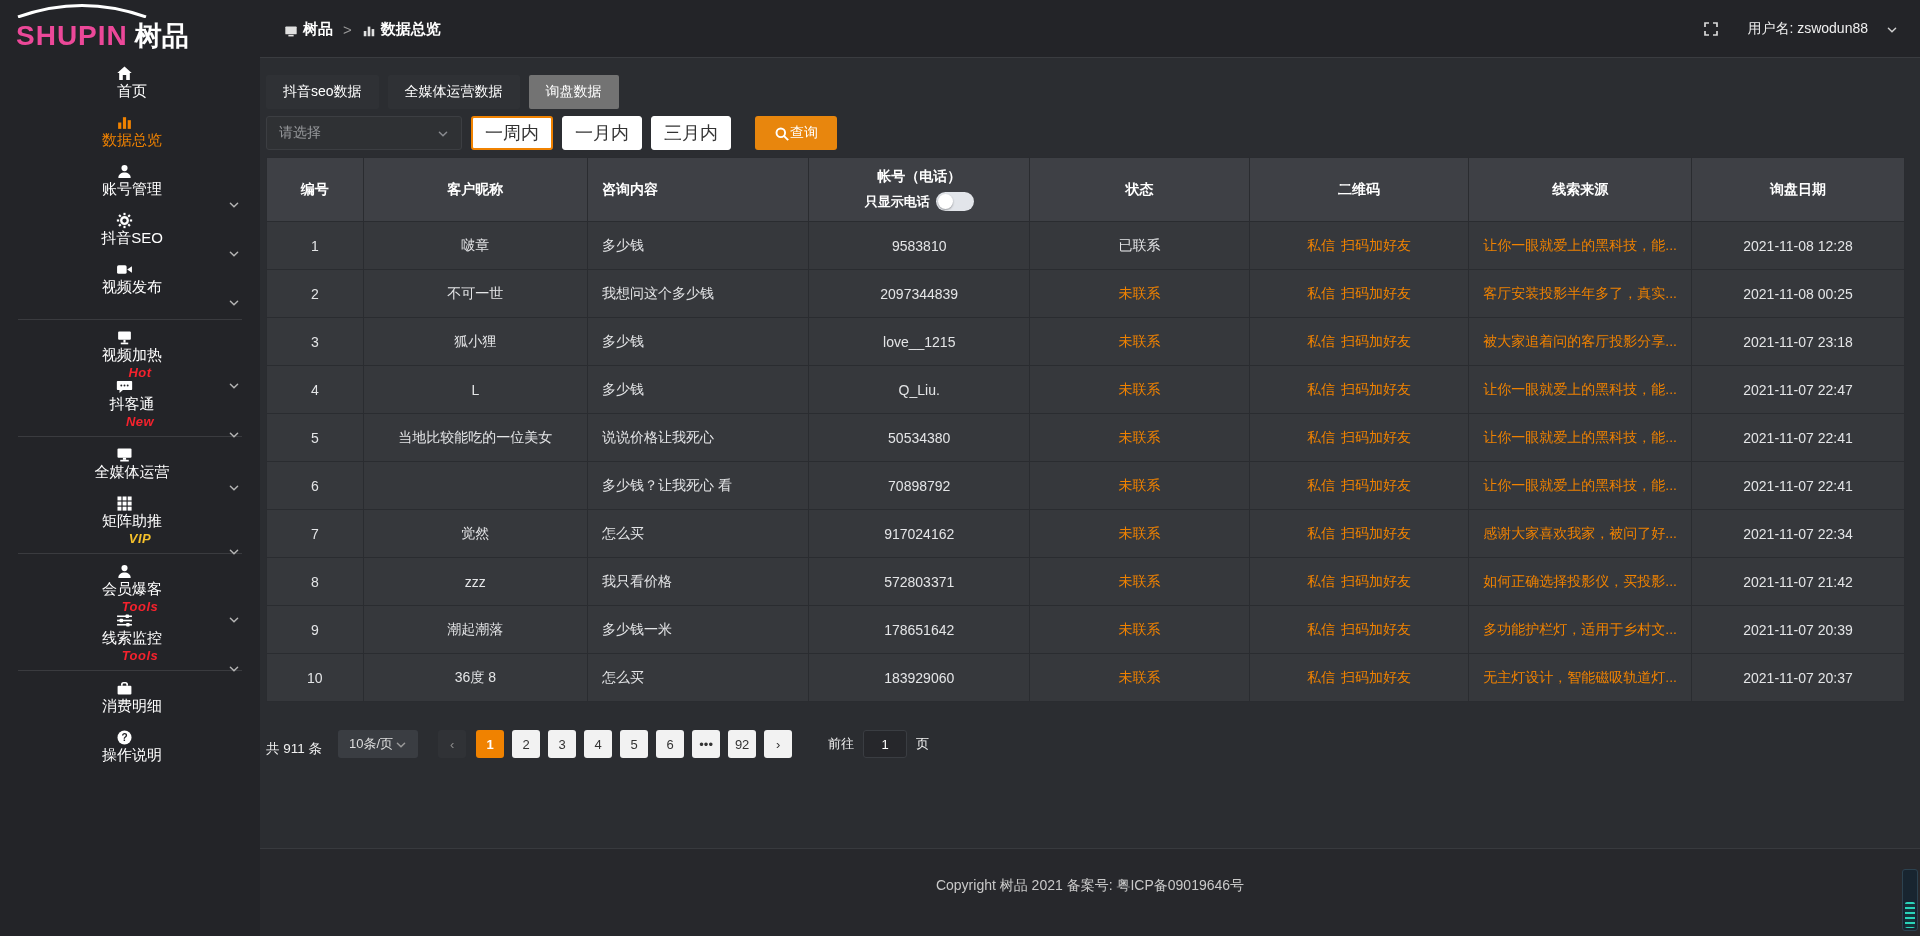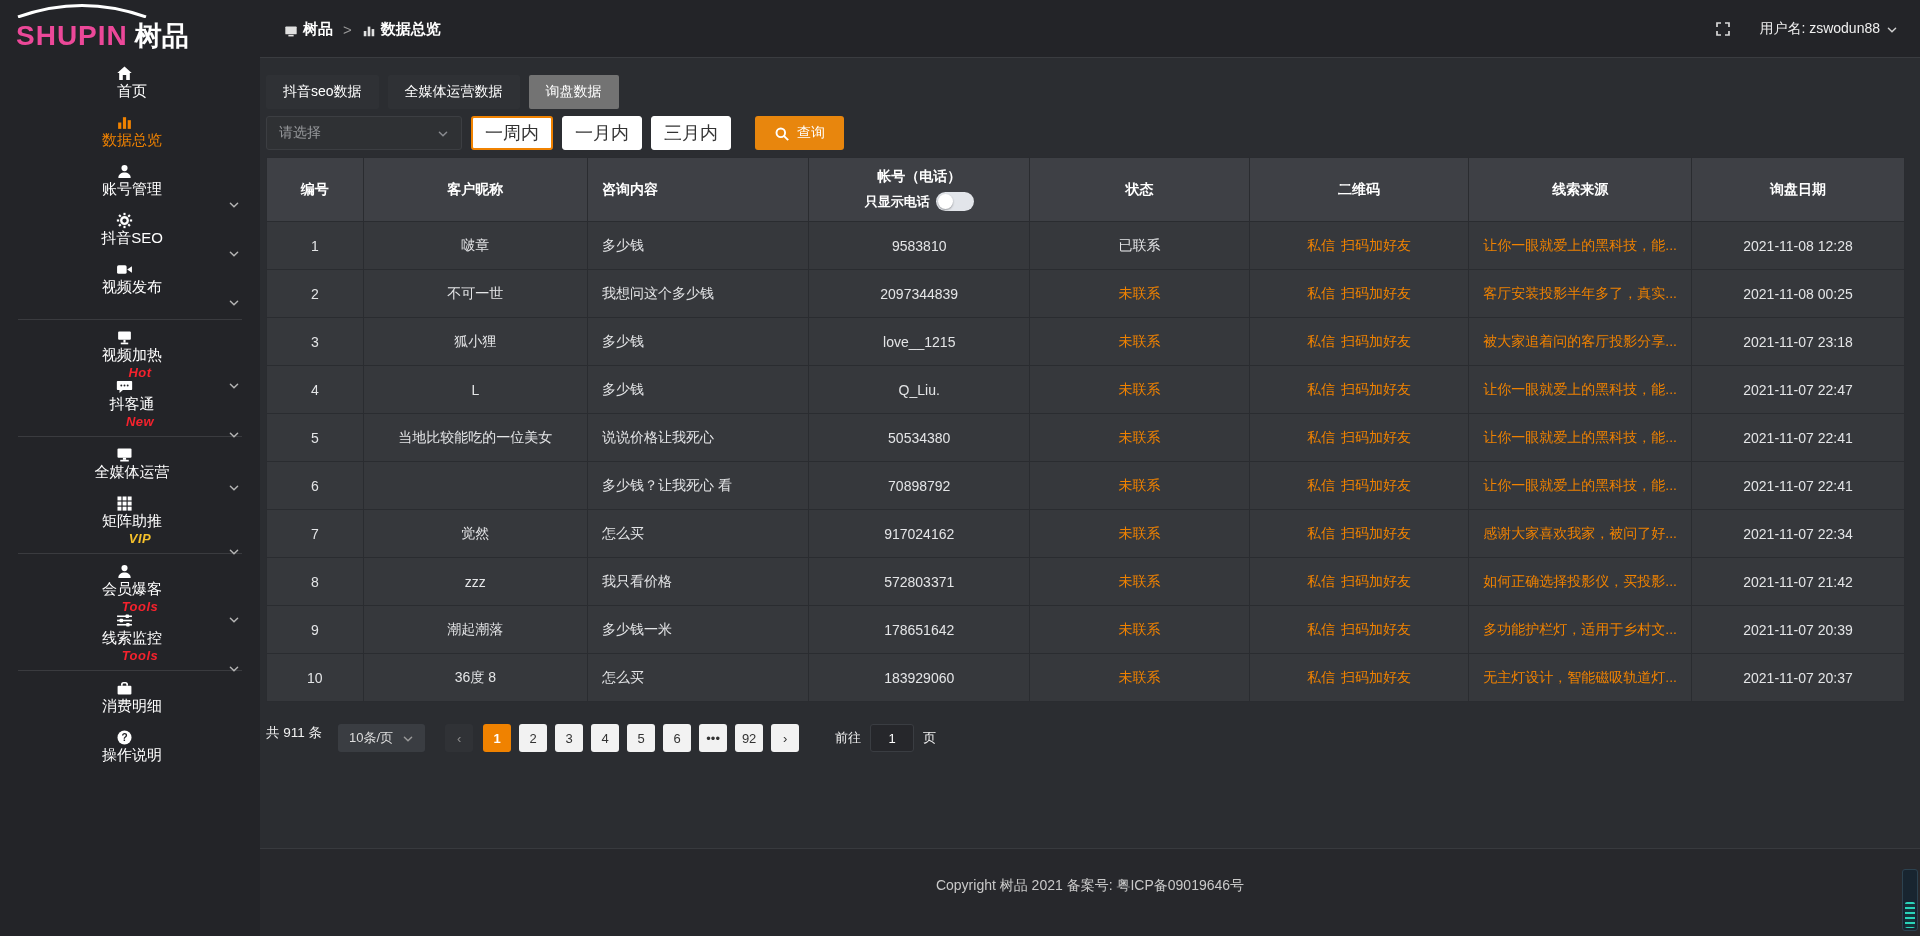--- a/index.html
+++ b/index.html
@@ -16,21 +16,21 @@
   .logo { width:260px; padding-left:16px; position:relative; display:flex; align-items:flex-end; height:100%; padding-bottom:8px; }
   .logo-arc { position:absolute; top:3px; left:14px; }
   .logo-latin { font-size:28px; font-weight:900; letter-spacing:1px; color:#ec4899; line-height:1; }
   .logo-cn { font-size:27px; font-weight:700; color:#fff; margin-left:7px; line-height:1; }
   .breadcrumb { display:flex; align-items:center; margin-left:24px; font-size:15px; font-weight:bold; color:#fff; }
   .bc-item { display:flex; align-items:center; gap:5px; cursor:pointer; }
   .bc-item .svgi { width:14px; height:14px; color:#e0e0e0; }
   .bc-sep { color:#9a9a9a; margin:0 10px; font-weight:normal; }
   .topbar-right { margin-left:auto; display:flex; align-items:center; gap:28px; padding-right:22px; }
   .fullscreen-btn { color:#d8d8d8; cursor:pointer; display:flex; }
-  .user-menu { display:flex; align-items:center; gap:6px; font-size:14px; color:#f0f0f0; cursor:pointer;text-align:center; }
+  .user-menu { display:flex; align-items:center; gap:18px; font-size:14px; color:#f0f0f0; cursor:pointer;text-align:center; }
   .user-menu .svgi { width:12px; height:12px; color:#cfcfcf; }
 
   
   .layout { display:flex; height:878px; }
   .sidebar { width:260px; background:#232428; padding-top:7px; flex-shrink:0; }
   .side-item { height:49px; display:flex; align-items:center; padding:0 20px 0 24px; font-size:15px; color:#fff; cursor:pointer;flex-direction:column; }
   .side-item .s-icon { width:18px; margin-right:15px; display:flex; color:#fff; }
   .side-item.active { color:#F08200; }
   .side-item.active .s-icon { color:#F08200; }
   .badge { font-style:italic; font-weight:bold; font-size:13px; margin-left:16px; letter-spacing:.5px; }
@@ -44,40 +44,40 @@
   .tabs { display:flex; gap:9px; margin-top:17px; }
   .tab { height:34px; padding:0 17px; display:flex; align-items:center; background:#2f3135; color:#fff; font-size:14px; border-radius:2px; cursor:pointer; }
   .tab.active { background:#737373; }
 
   
   .filters { display:flex; align-items:center; margin-top:7px; }
   .select { width:196px; height:34px; background:#2f3134; border:1px solid #3c3e42; border-radius:3px; color:#97999c; font-size:14px; display:flex; align-items:center; justify-content:space-between; padding:0 12px; cursor:pointer; }
   .select .svgi { width:12px; height:12px; color:#8a8c90; }
   .range-btn { height:34px; min-width:64px; padding:0 12px; margin-left:9px; background:#fff; color:#333; font-size:18px; border-radius:3px; display:flex; align-items:center; justify-content:center; border:1px solid #fff; cursor:pointer; }
   .range-btn.active { border:2px solid #F08200; }
-  .query-btn { height:34px; padding:0 19px; margin-left:24px; background:#E8860D; color:#fff; border:none; border-radius:3px; font-size:14px; display:flex; align-items:center; gap:7px; cursor:pointer; font-family:inherit; }
+  .query-btn { height:34px; padding:0 19px; margin-left:24px; background:#E8860D; color:#fff; border:none; border-radius:3px; font-size:14px; display:flex; align-items:center; cursor:pointer; font-family:inherit; }
   .query-btn .svgi { width:14px; height:14px; }
 
   
   table { width:100%; border-collapse:collapse; margin-top:7px; font-size:14px; background:#36383c; }
   th, td { border:1px solid #2a2c30; }
   th { background:#3E4045; height:64px; color:#fff; font-weight:bold; text-align:center; }
   td { height:48px; text-align:center; color:#e4e5e7; }
   td.left, th.left { text-align:left; padding-left:14px; }
   .orange { color:#F08200; }
   .link { color:#F08200; cursor:pointer; }
   .qr-links { display:flex; justify-content:center; gap:6px; }
   .toggle-row { display:flex; align-items:center; justify-content:center; gap:6px; margin-top:6px; font-size:13px; }
   .toggle { width:38px; height:19px; border-radius:10px; background:#e2e5ea; position:relative; cursor:pointer; display:inline-block; }
   .toggle .knob { position:absolute; left:2px; top:2px; width:15px; height:15px; border-radius:50%; background:#fff; box-shadow:0 1px 2px rgba(0,0,0,.35); }
 
   
-  .pagination { display:flex; align-items:flex-start; margin-top:22px; font-size:13px; color:#f0f0f0; }
+  .pagination { display:flex; align-items:flex-end; margin-top:28px; font-size:13px; color:#f0f0f0; }
   .pg-total { margin-right:16px; font-size:13.5px; }
-  .page-size { height:28px; background:#3a3d42; border-radius:3px; padding:0 11px; display:flex; align-items:center; gap:9px; color:#ddd; margin-right:20px; cursor:pointer; }
+  .page-size { height:28px; background:#3a3d42; border-radius:3px; padding:0 11px; display:flex; align-items:center; gap:2px; color:#ddd; margin-right:20px; cursor:pointer; }
   .page-size .svgi { width:11px; height:11px; color:#9a9a9a; }
   .pg { min-width:28px; height:28px; border-radius:3px; margin-right:8px; display:flex; align-items:center; justify-content:center; font-size:13px; cursor:pointer; border:none; font-family:inherit; }
   .pg.prev { background:#303236; color:#8a8a8a; padding:0 9px; margin-right:10px; }
   .pg.num { background:#f2f2f2; color:#333; }
   .pg.num.active { background:#F08200; color:#fff; font-weight:bold; }
   .pg.next { background:#f2f2f2; color:#333; padding:0 9px; }
   .jump { display:flex; align-items:center; gap:9px; margin-left:28px; }
   .jump input { width:44px; height:28px; background:#26272b; border:1px solid #3a3d42; border-radius:3px; color:#fff; text-align:center; font-size:13px; font-family:inherit; }
 
   

